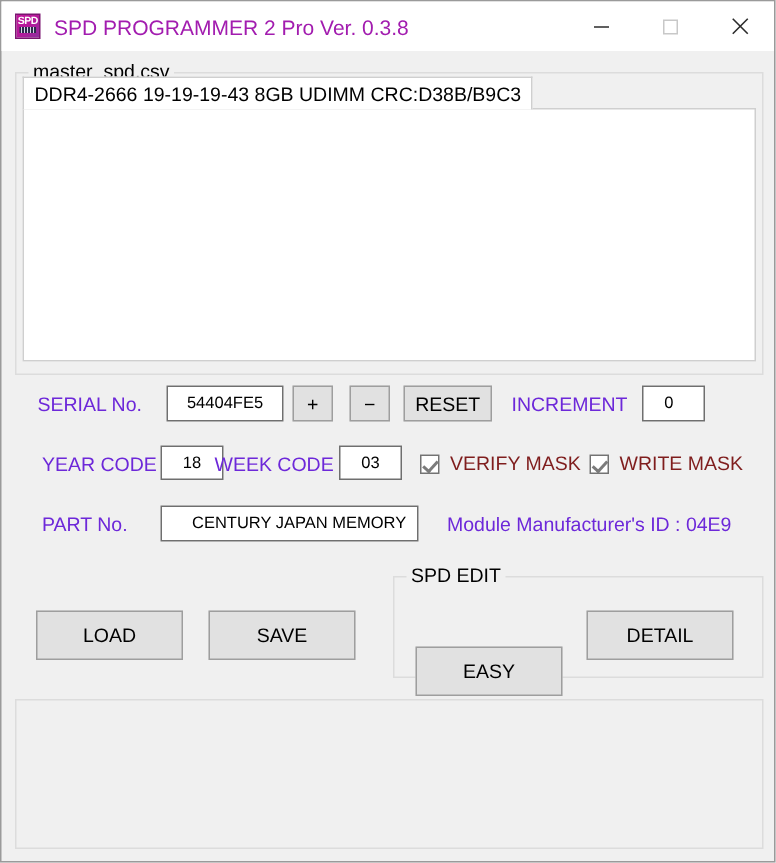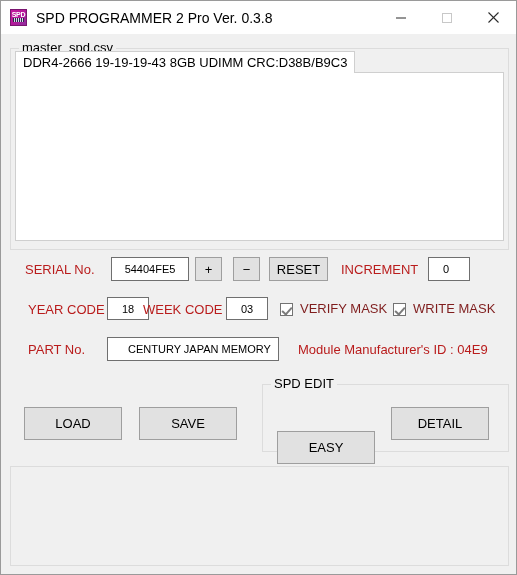--- a/index.html
+++ b/index.html
@@ -60,21 +60,21 @@
   }
   #app-icon .spd-bar {
     position: absolute;
     left: 2px; right: 2px;
     bottom: 3px;
     height: 4px;
     background: repeating-linear-gradient(90deg, #2a2a4a 0 1px, #d8d8e8 1px 2px);
   }
   #window-title {
     font-size: 14px;
-    color: #000000;
+    color: #a21caf;
     white-space: nowrap;
   }
   .winbtn {
     width: 46px;
     height: 32px;
     display: flex;
     align-items: center;
     justify-content: center;
     flex: none;
   }
@@ -206,21 +206,21 @@
     white-space: nowrap;
     overflow: hidden;
   }
   .tinput.right { justify-content: flex-end; }
   .tinput.center { justify-content: center; }
   .tinput.left { justify-content: flex-start; }
 
   .flabel {
     position: absolute;
     font-size: 13px;
-    color: #b91c1c;
+    color: #6d28d9;
     white-space: nowrap;
     line-height: 15px;
   }
 
   
   #status-text {
     position: absolute;
     font-size: 20px;
     color: #000;
     white-space: nowrap;

